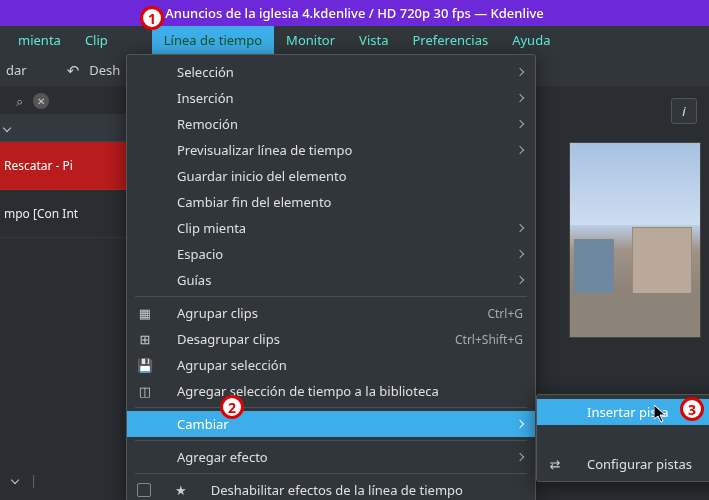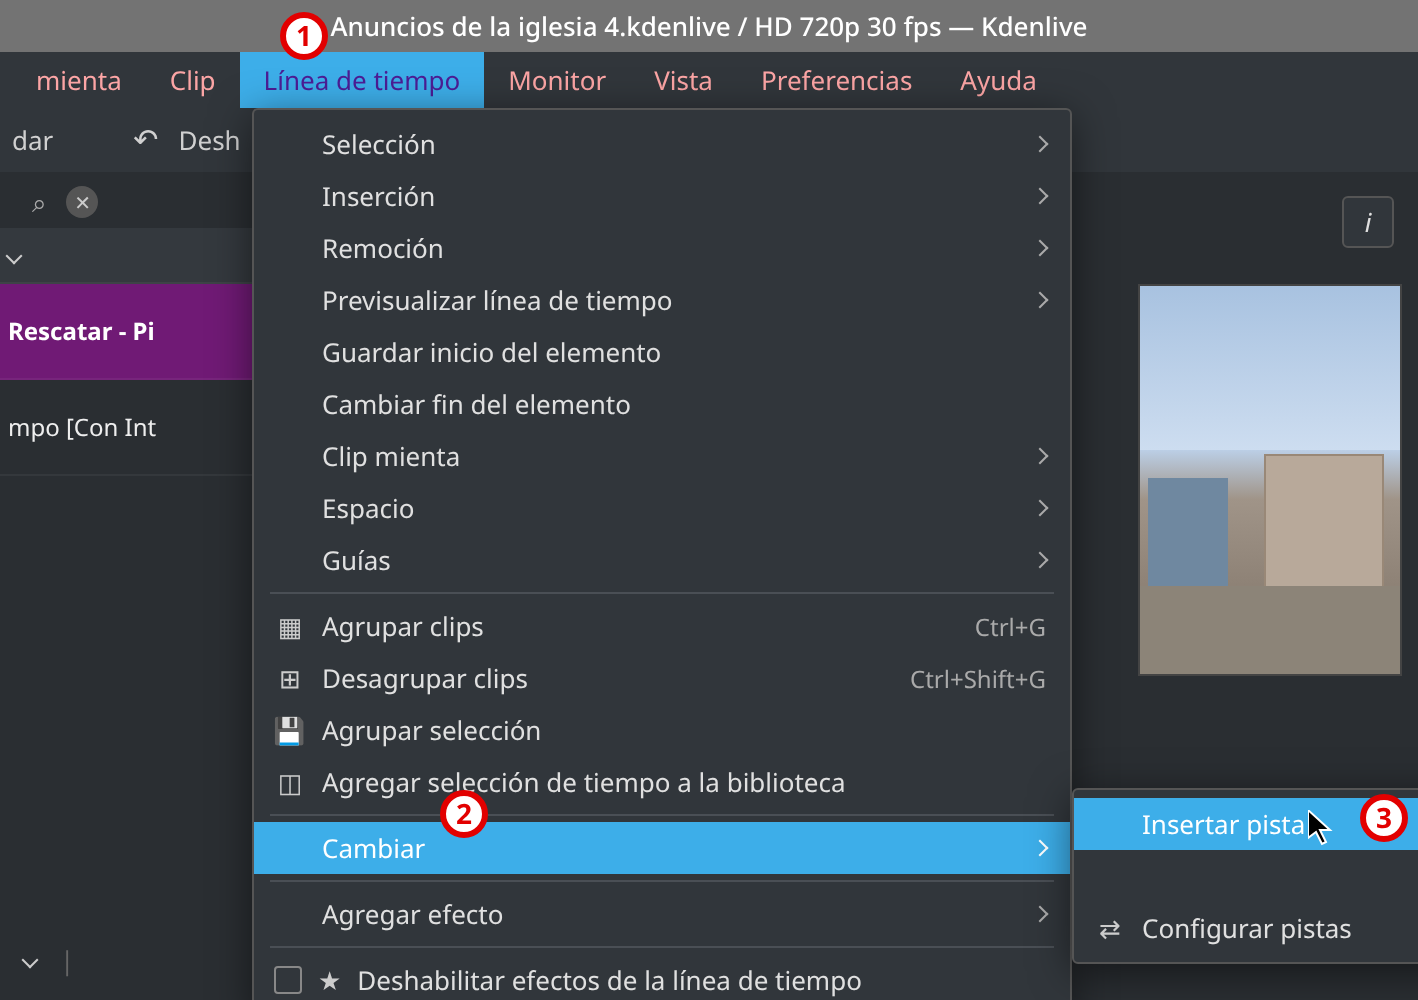--- a/index.html
+++ b/index.html
@@ -1,49 +1,49 @@
 <!DOCTYPE html>
 <html><head>
 <meta charset="utf-8">
 <style>
 * { margin: 0; padding: 0; box-sizing: border-box; font-family: "Noto Sans", "Segoe UI", sans-serif; }
 body { background: #2a2e32; color: #e0e0e0; font-size: 13px; width: 709px; height: 500px; overflow: hidden; position: relative; }
 
-.titlebar { background: #737373; color: #fff; height: 26px; display: flex; align-items: center; justify-content: center; font-size: 13px; font-weight: 500; }
+.titlebar { background: #6d28d9; color: #fff; height: 26px; display: flex; align-items: center; justify-content: center; font-size: 13px; font-weight: 500; }
 
 .menubar { background: #31363b; height: 28px; display: flex; align-items: stretch; padding-left: 6px; }
-.menubar-item { padding: 0 12px; display: flex; align-items: center; color: #fca5a5; cursor: pointer; }
-.menubar-item.active { background: #3daee9; color: #4c1d95; }
+.menubar-item { padding: 0 12px; display: flex; align-items: center; color: #5eead4; cursor: pointer; }
+.menubar-item.active { background: #3daee9; color: #14532d; margin-left: 32px; }
 
 .toolbar { background: #31363b; height: 32px; display: flex; align-items: center; padding-left: 6px; gap: 10px; color: #d0d0d0; }
 .toolbar .undo-icon { font-size: 15px; }
 
 .panel-area { position: relative; height: calc(500px - 26px - 28px - 32px); background: #2a2e32; }
 
 .clip-list { position: absolute; left: 0; top: 28px; width: 130px; }
 .clip-row { height: 48px; border-bottom: 1px solid rgba(255,255,255,0.05); display: flex; align-items: center; padding-left: 4px; font-size: 12px; color: #eee; overflow: hidden; white-space: nowrap; }
 .clip-row.hdr { height: 28px; background: #34393e; }
-.clip-row.sel { background: #701a75; color: #fff; font-weight: 700; }
+.clip-row.sel { background: #b91c1c; color: #fff; font-weight: 400; }
 
 .bottom-bar { position: absolute; left: 0; bottom: 4px; right: 0; height: 32px; display: flex; align-items: center; padding-left: 12px; gap: 12px; }
 
 .preview { position: absolute; right: 8px; top: 56px; width: 132px; height: 196px; background: linear-gradient(to bottom, #9fb8d6 0%, #bcd0e8 42%, #a09488 55%, #7b6f63 100%); border: 1px solid #444; overflow: hidden; }
 .preview .sky { position: absolute; top: 0; left: 0; right: 0; height: 82px; background: linear-gradient(#a8c2e0, #cdddf0); }
 .preview .building { position: absolute; bottom: 40px; right: 8px; width: 60px; height: 70px; background: #b8a99a; border: 1px solid #998877; }
 .preview .building2 { position: absolute; bottom: 38px; left: 4px; width: 40px; height: 60px; background: #6f88a0; }
 .preview .ground { position: absolute; bottom: 0; left: 0; right: 0; height: 44px; background: #8c8478; }
 
 .info-btn { position: absolute; right: 12px; top: 12px; width: 26px; height: 26px; border: 1px solid #555; border-radius: 3px; display: flex; align-items: center; justify-content: center; font-style: italic; font-family: serif; background: #31363b; }
 
 .scroll-handle { position: absolute; right: 150px; bottom: 56px; width: 14px; height: 14px; color: #aaa; }
 
 
 .menu { position: absolute; background: #31363b; border: 1px solid #555; border-radius: 3px; box-shadow: 0 4px 20px rgba(0,0,0,0.5); padding: 4px 0; }
 .menu1 { left: 126px; top: 54px; width: 410px; }
-.menu-item { height: 26px; display: flex; align-items: center; padding: 0 12px 0 10px; cursor: pointer; gap: 8px; }
+.menu-item { height: 26px; display: flex; align-items: center; padding: 0 12px 0 10px; cursor: pointer; gap: 24px; }
 .menu-item.hl { background: #3daee9; color: #fff; }
 .menu-item .icon { width: 16px; height: 16px; display: flex; align-items: center; justify-content: center; flex-shrink: 0; color: #ccc; }
 .menu-item.hl .icon { color: #fff; }
 .menu-item .label { flex: 1; }
 .menu-item .shortcut { color: #aaa; font-size: 12px; }
 .menu-item .sub { color: #aaa; }
 .menu-item.hl .sub { color: #fff; }
 .menu-sep { height: 1px; background: #4a4f55; margin: 3px 8px; }
 
 .menu2 { left: 536px; top: 394px; width: 200px; }

